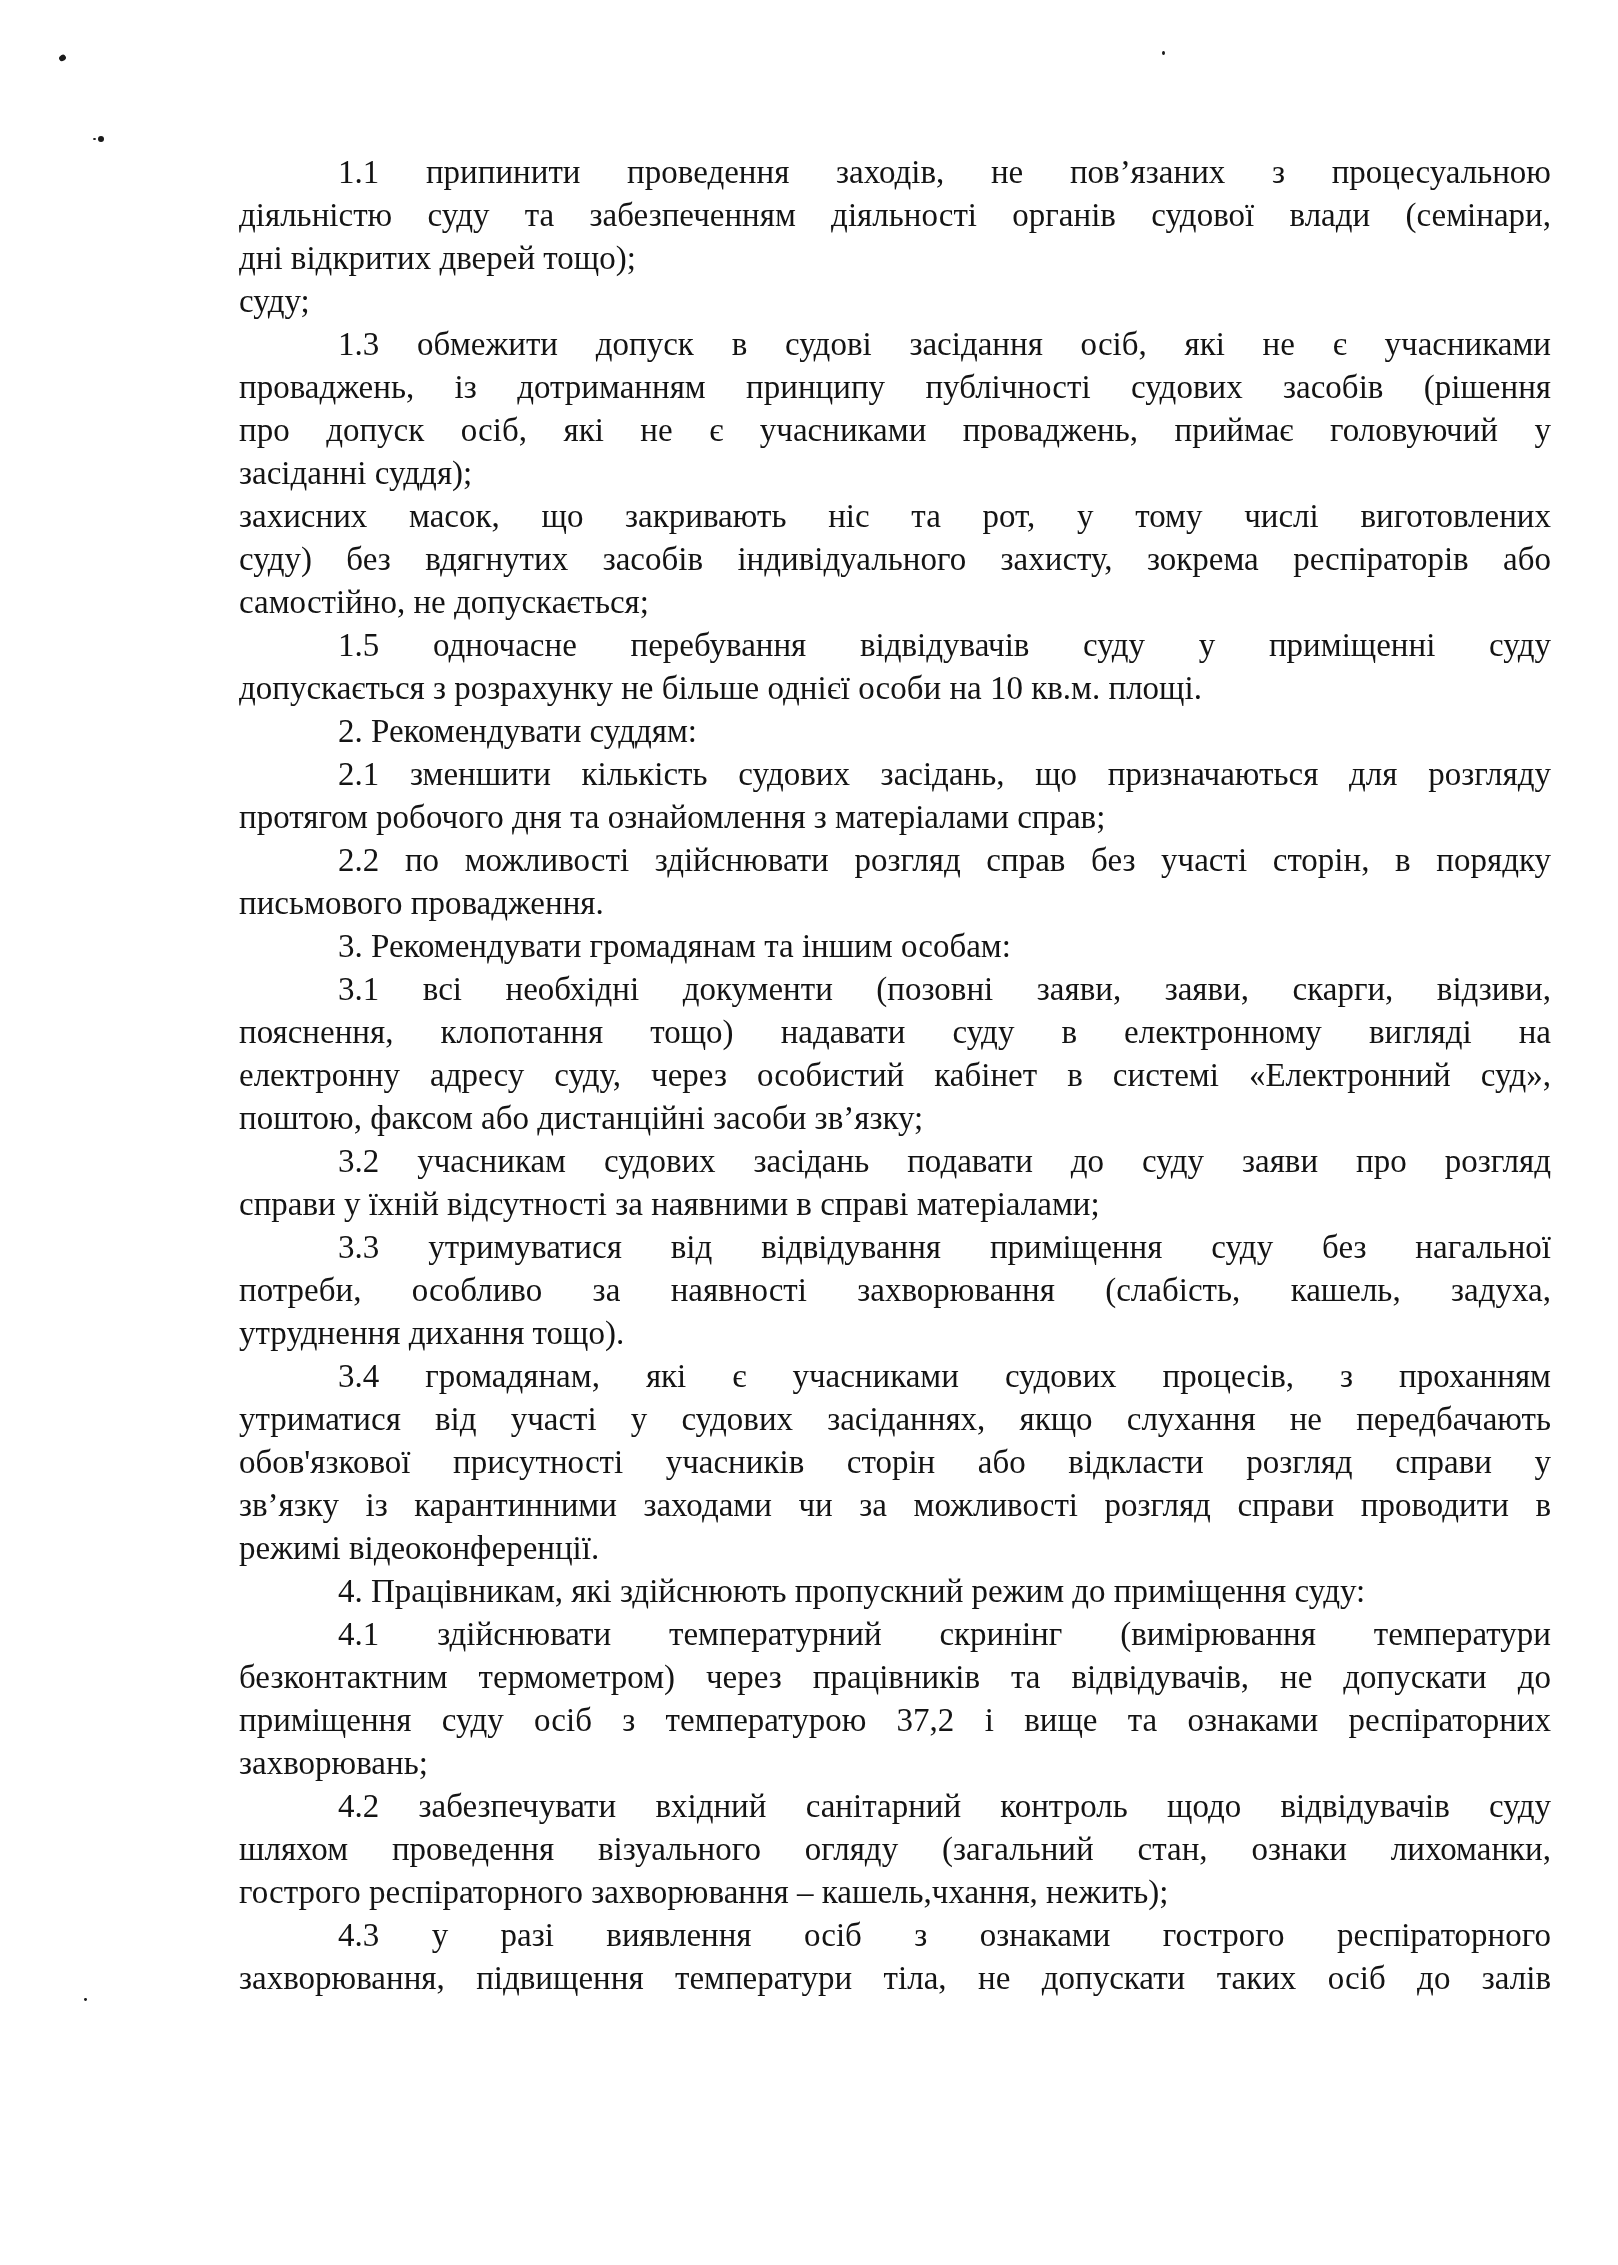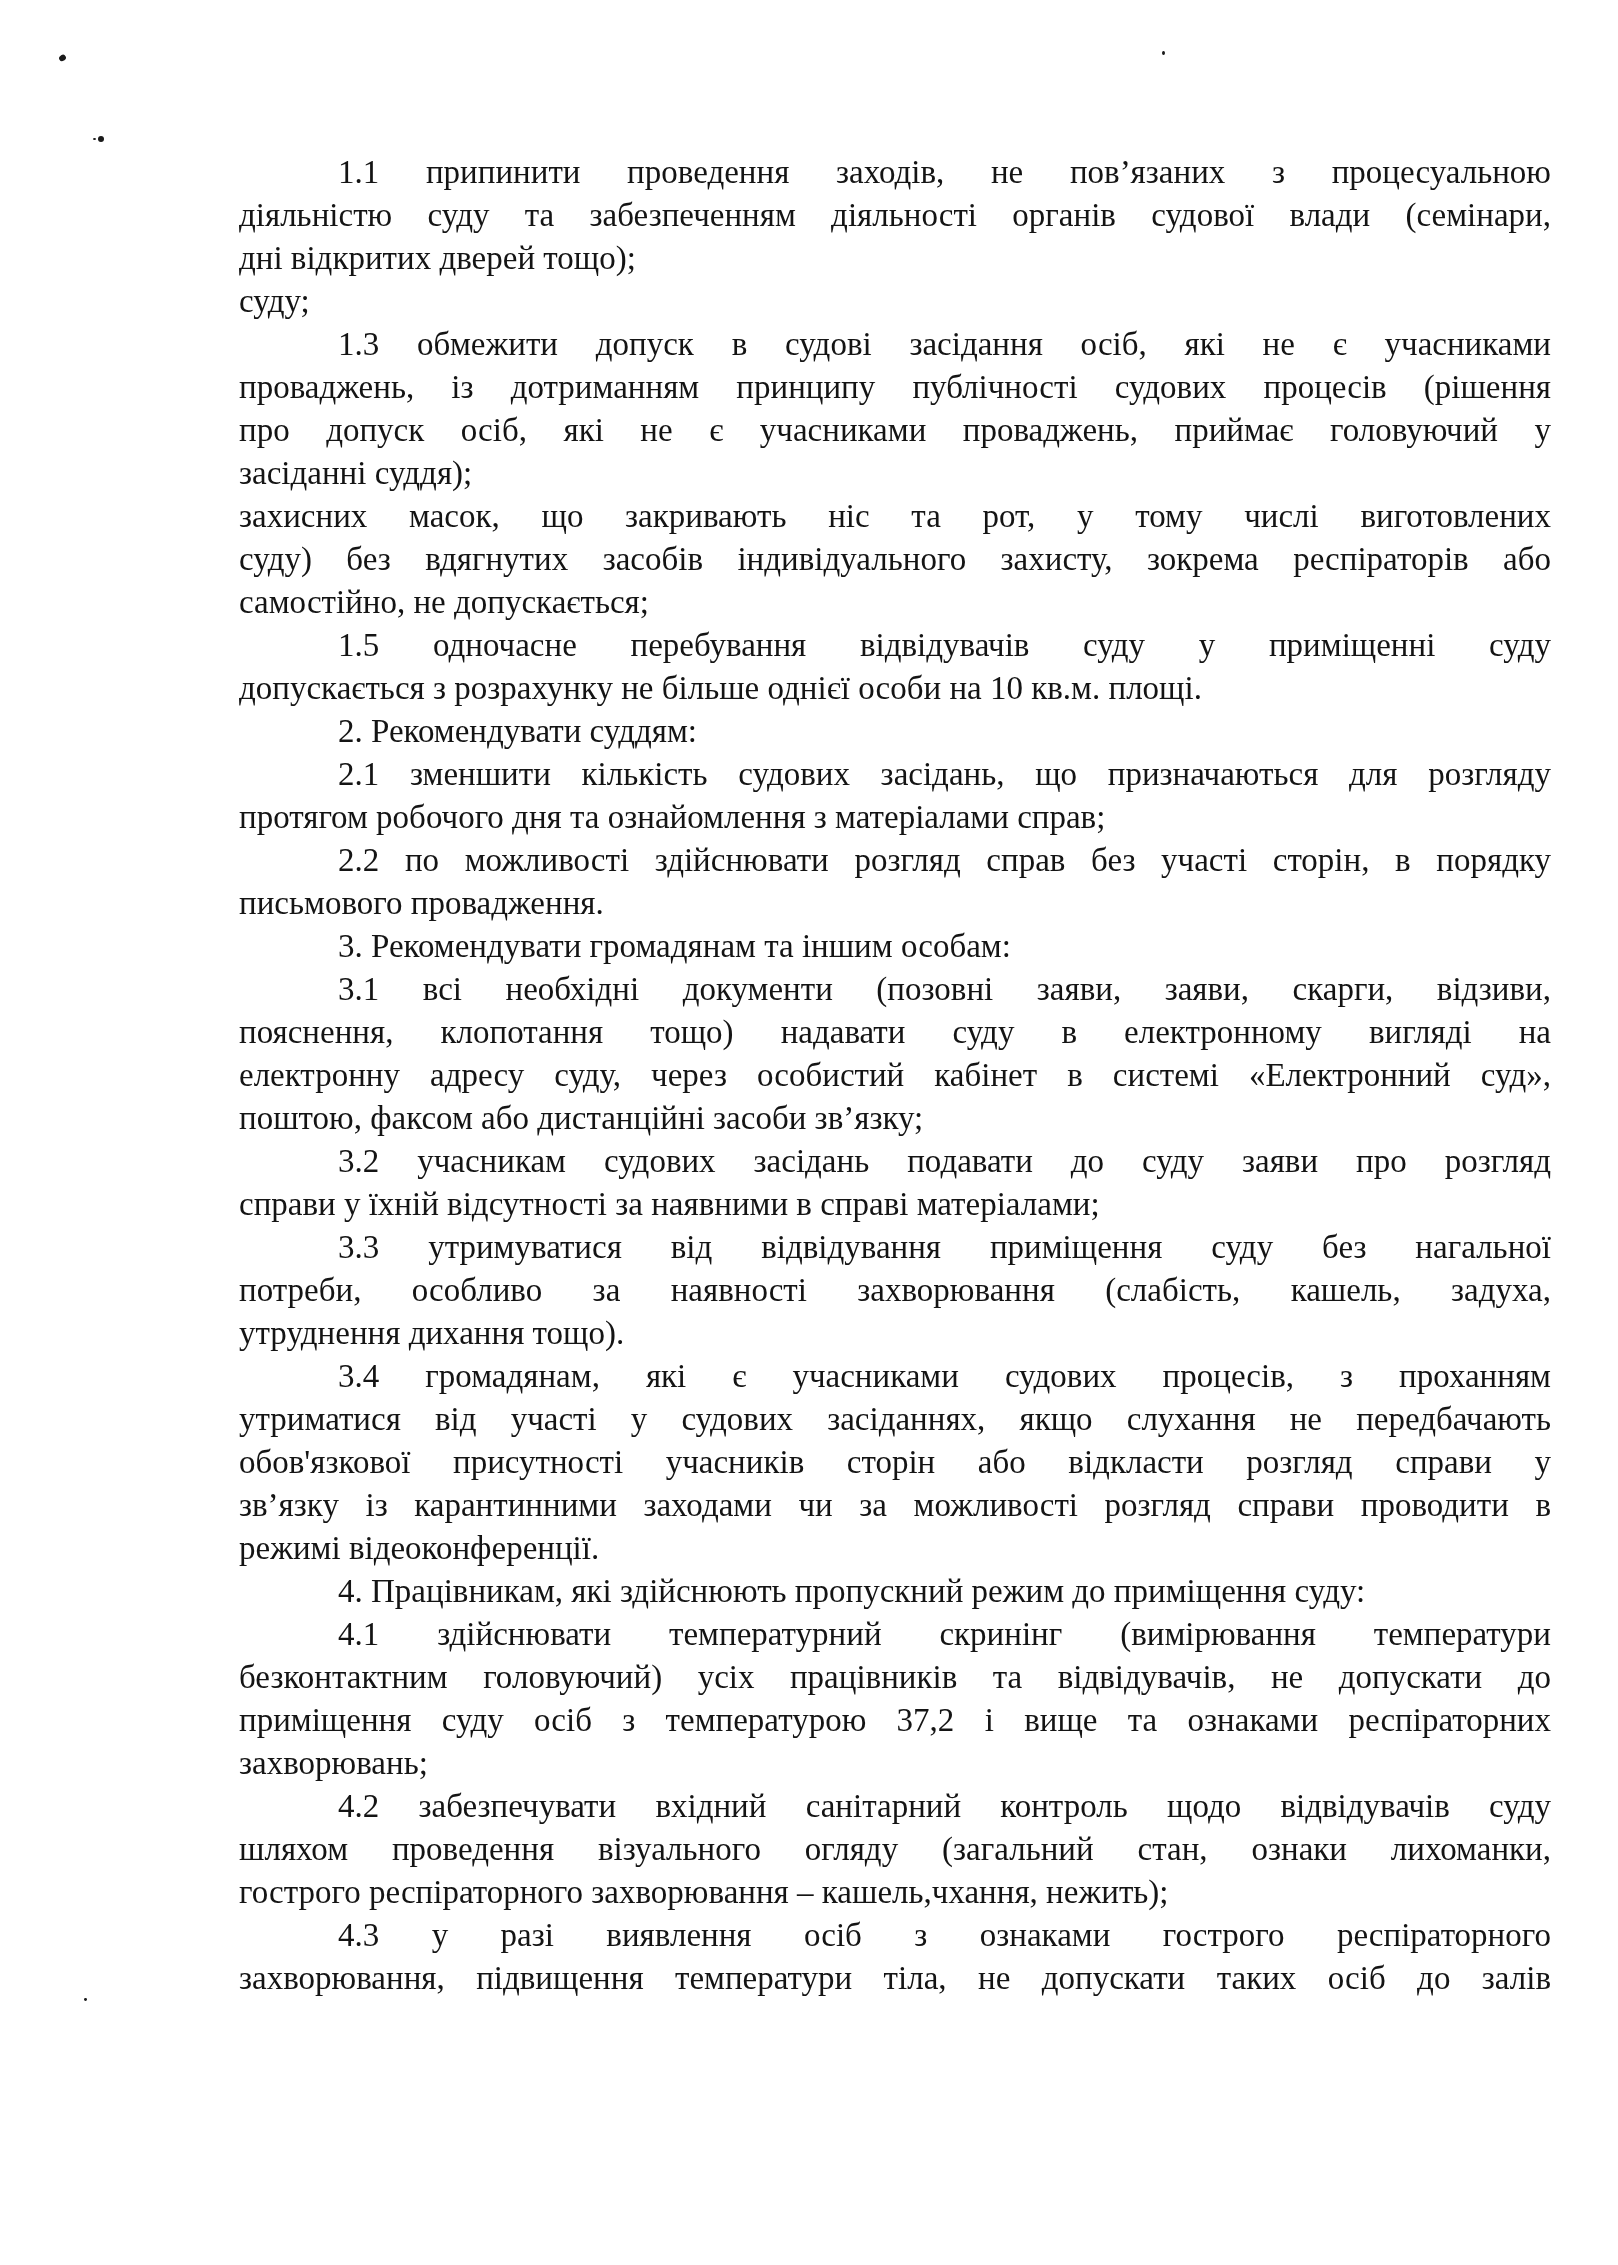--- a/index.html
+++ b/index.html
@@ -39,21 +39,21 @@
       <div>
         <div class="line indent just">1.1 припинити проведення заходів, не пов’язаних з процесуальною</div>
         <div class="line just">діяльністю суду та забезпеченням діяльності органів судової влади (семінари,</div>
         <div class="line">дні відкритих дверей тощо);</div>
       </div>
       <div>
         <div class="line">суду;</div>
       </div>
       <div>
         <div class="line indent just">1.3 обмежити допуск в судові засідання осіб, які не є учасниками</div>
-        <div class="line just">проваджень, із дотриманням принципу публічності судових процесів (рішення</div>
+        <div class="line just">проваджень, із дотриманням принципу публічності судових засобів (рішення</div>
         <div class="line just">про допуск осіб, які не є учасниками проваджень, приймає головуючий у</div>
         <div class="line">засіданні суддя);</div>
       </div>
       <div>
         <div class="line just">захисних масок, що закривають ніс та рот, у тому числі виготовлених</div>
         <div class="line just">суду) без вдягнутих засобів індивідуального захисту, зокрема респіраторів або</div>
         <div class="line">самостійно, не допускається;</div>
       </div>
       <div>
         <div class="line indent just">1.5 одночасне перебування відвідувачів суду у приміщенні суду</div>
@@ -93,21 +93,21 @@
         <div class="line just">утриматися від участі у судових засіданнях, якщо слухання не передбачають</div>
         <div class="line just">обов'язкової присутності учасників сторін або відкласти розгляд справи у</div>
         <div class="line just">зв’язку із карантинними заходами чи за можливості розгляд справи проводити в</div>
         <div class="line">режимі відеоконференції.</div>
       </div>
       <div>
         <div class="line indent">4. Працівникам, які здійснюють пропускний режим до приміщення суду:</div>
       </div>
       <div>
         <div class="line indent just">4.1 здійснювати температурний скринінг (вимірювання температури</div>
-        <div class="line just">безконтактним головуючий) усіх працівників та відвідувачів, не допускати до</div>
+        <div class="line just">безконтактним термометром) через працівників та відвідувачів, не допускати до</div>
         <div class="line just">приміщення суду осіб з температурою 37,2 і вище та ознаками респіраторних</div>
         <div class="line">захворювань;</div>
       </div>
       <div>
         <div class="line indent just">4.2 забезпечувати вхідний санітарний контроль щодо відвідувачів суду</div>
         <div class="line just">шляхом проведення візуального огляду (загальний стан, ознаки лихоманки,</div>
         <div class="line">гострого респіраторного захворювання – кашель,чхання, нежить);</div>
       </div>
       <div>
         <div class="line indent just">4.3 у разі виявлення осіб з ознаками гострого респіраторного</div>

